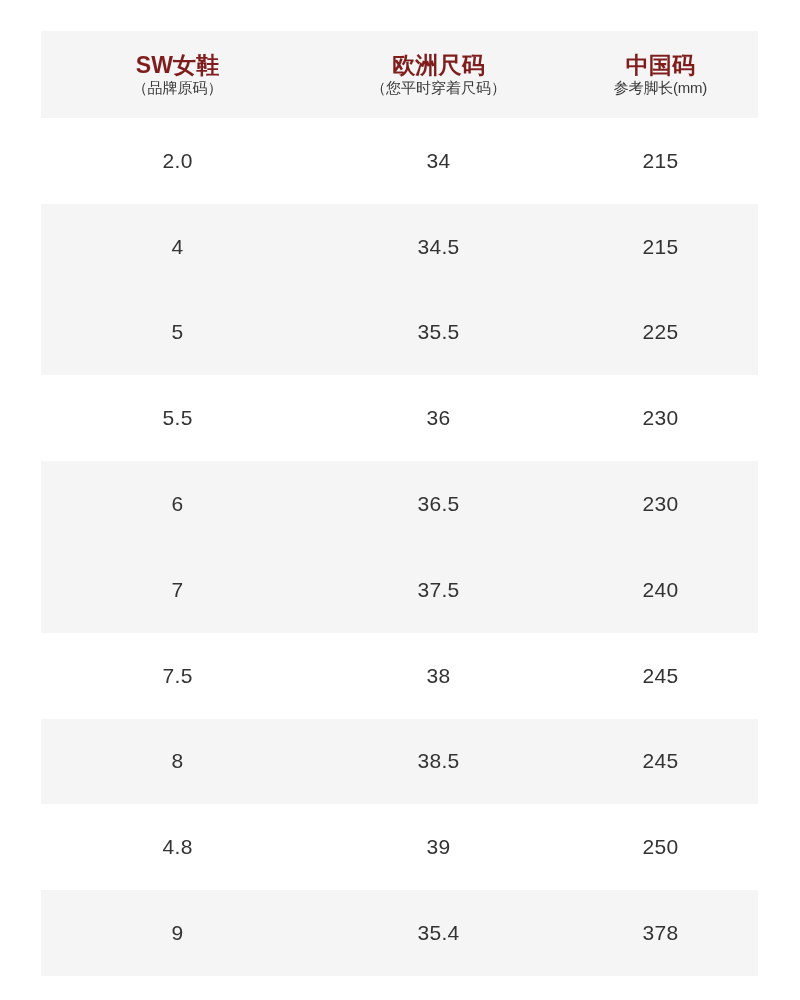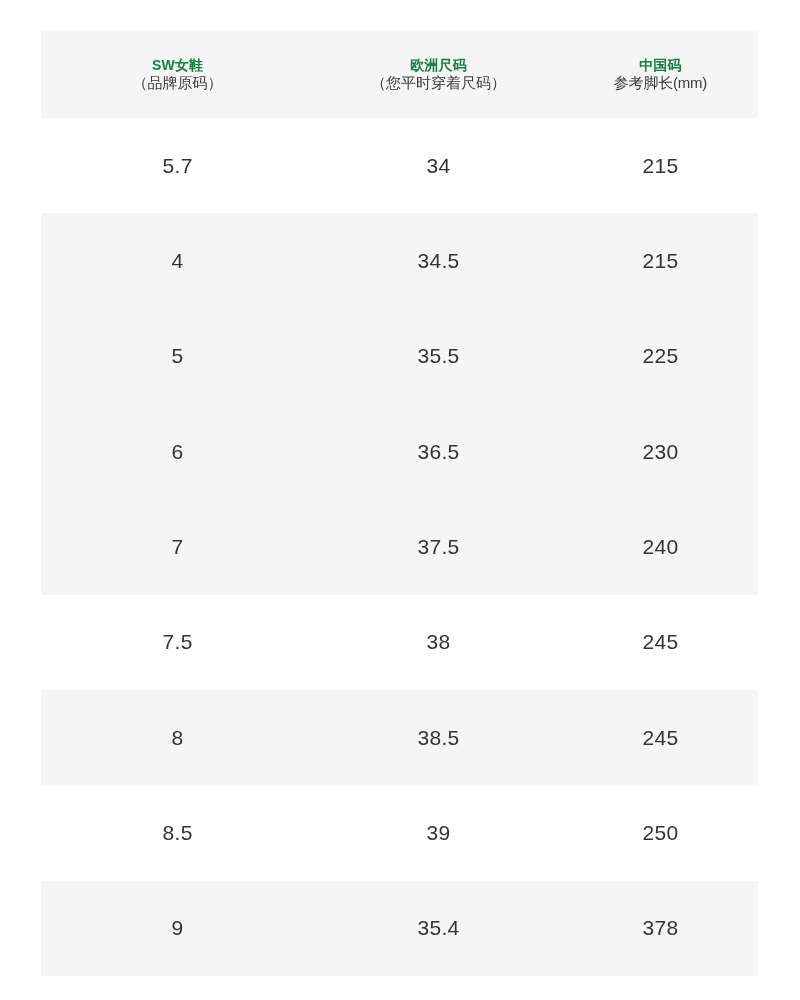--- a/index.html
+++ b/index.html
@@ -49,23 +49,23 @@
     color: #333333;
   }
   .th-inner {
     display: flex;
     flex-direction: column;
     align-items: center;
     justify-content: center;
     line-height: 1.18;
   }
   .th-main {
-    font-size: 14px;
+    font-size: 23px;
     font-weight: 600;
-    color: #15803d;
+    color: #7f1d1d;
     letter-spacing: 0.2px;
     white-space: nowrap;
   }
   .th-sub {
     font-size: 15px;
     font-weight: 400;
     color: #3a3a3a;
     letter-spacing: 0px;
     white-space: nowrap;
     margin-top: 0;
@@ -121,33 +121,38 @@
           <div class="th-inner">
             <span class="th-main">中国码</span>
             <span class="th-sub tight">参考脚长(mm)</span>
           </div>
         </th>
       </tr>
     </thead>
 
     <tbody id="table-body">
         <tr class="band-light">
-          <td>5.7</td>
+          <td>2.0</td>
           <td>34</td>
           <td>215</td>
         </tr>
         <tr class="band-shade">
           <td>4</td>
           <td>34.5</td>
           <td>215</td>
         </tr>
         <tr class="band-shade">
           <td>5</td>
           <td>35.5</td>
           <td>225</td>
+        </tr>
+        <tr class="band-light">
+          <td>5.5</td>
+          <td>36</td>
+          <td>230</td>
         </tr>
         <tr class="band-shade">
           <td>6</td>
           <td>36.5</td>
           <td>230</td>
         </tr>
         <tr class="band-shade">
           <td>7</td>
           <td>37.5</td>
           <td>240</td>
@@ -156,21 +161,21 @@
           <td>7.5</td>
           <td>38</td>
           <td>245</td>
         </tr>
         <tr class="band-shade">
           <td>8</td>
           <td>38.5</td>
           <td>245</td>
         </tr>
         <tr class="band-light">
-          <td>8.5</td>
+          <td>4.8</td>
           <td>39</td>
           <td>250</td>
         </tr>
         <tr class="band-shade">
           <td>9</td>
           <td>35.4</td>
           <td>378</td>
         </tr>
       </tbody>
   </table>

